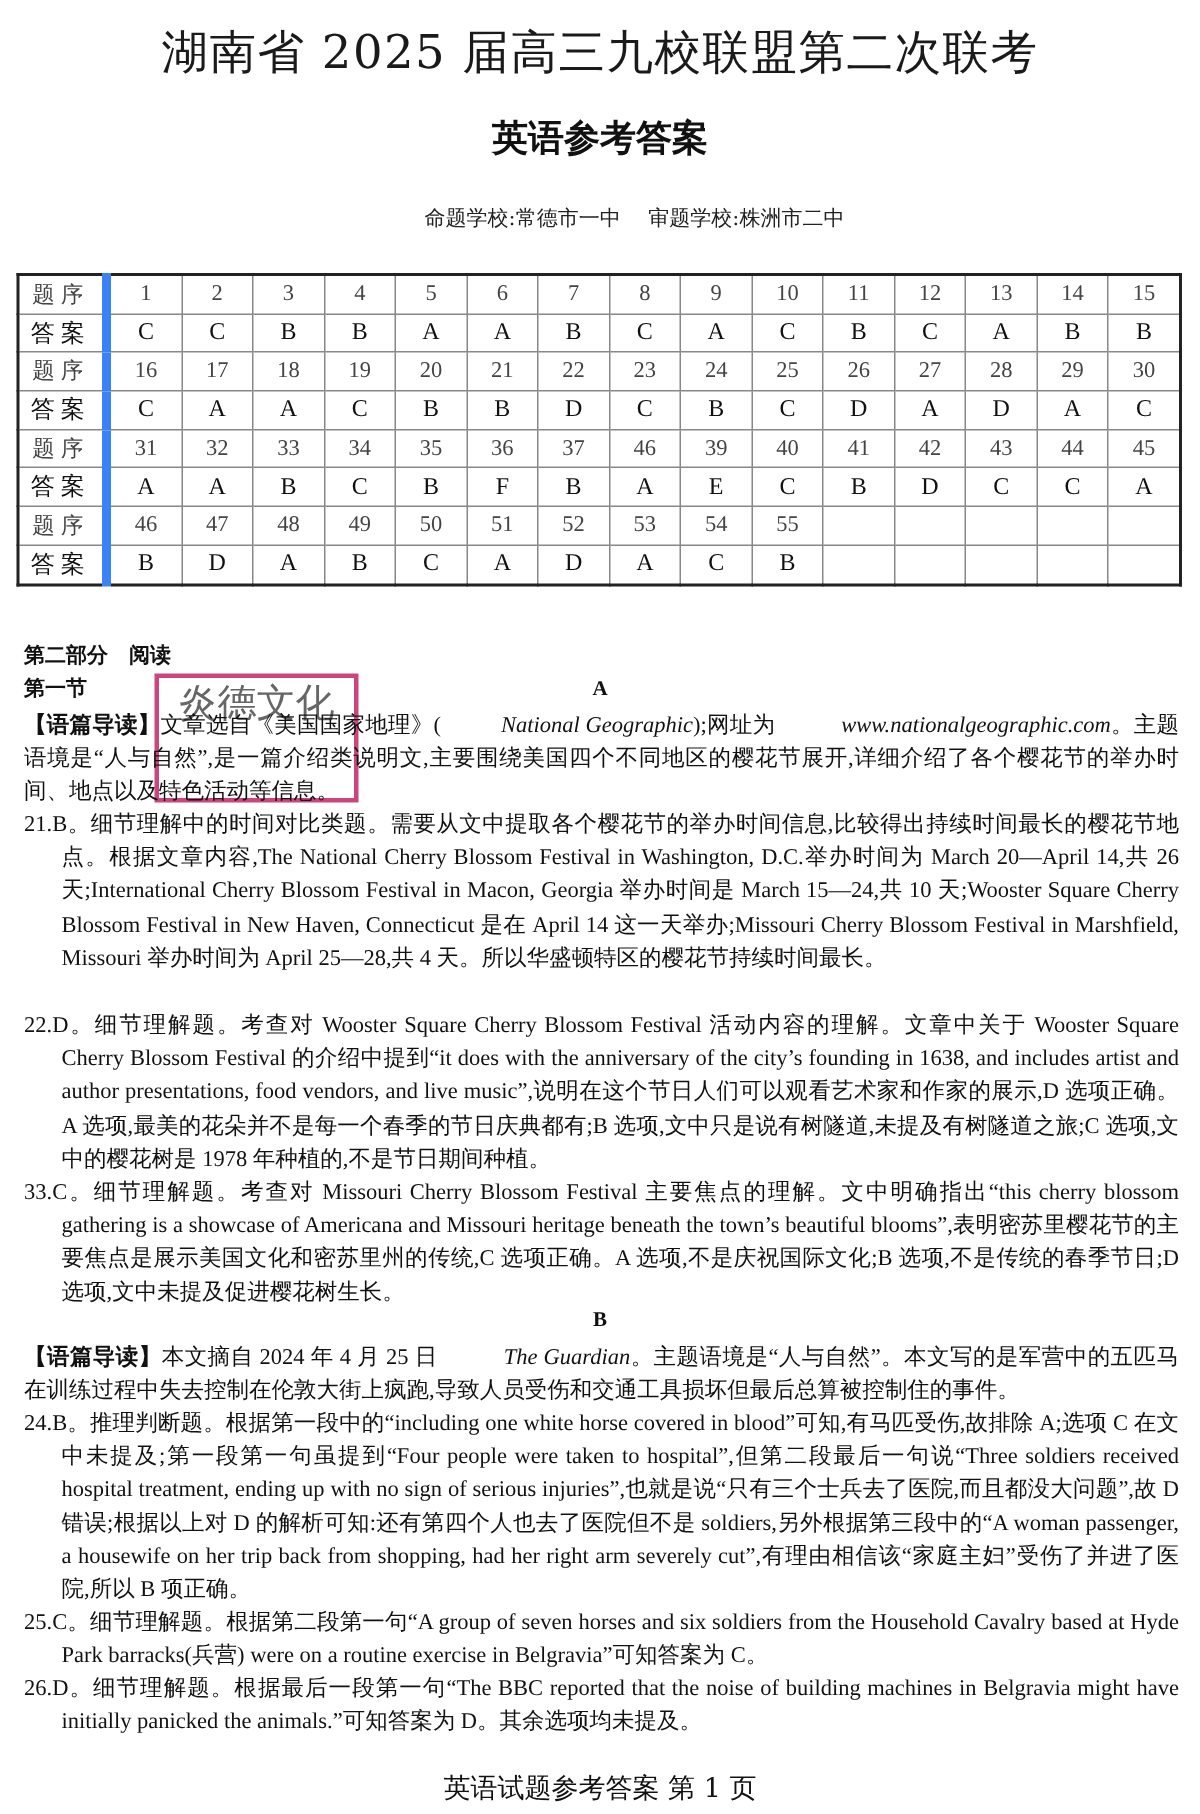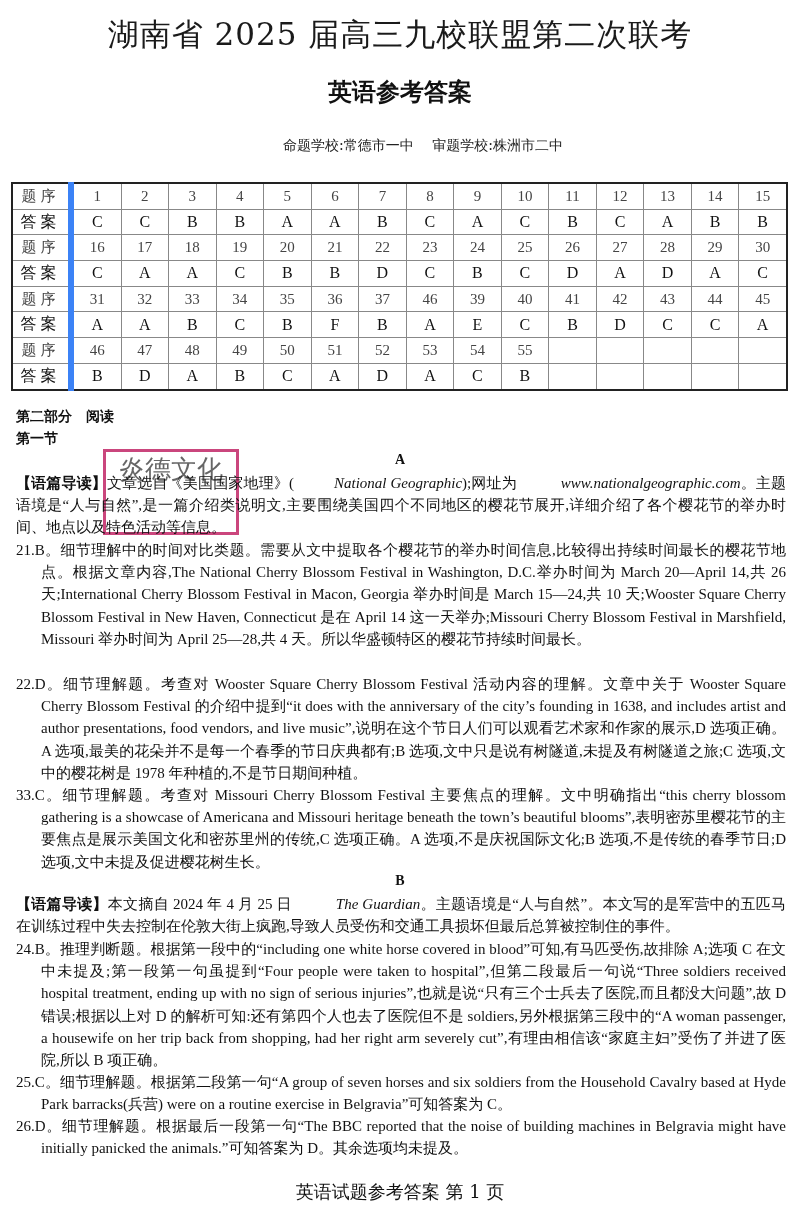--- a/index.html
+++ b/index.html
@@ -32,20 +32,21 @@
   }
   table.answers td.hdr {
     width: 55px; font-family: Liberation Sans, sans-serif; font-size: 15px;
     letter-spacing: 4px; border-right: 6px solid #3b82f6;
   }
   table.answers tr.num td { color: #444; }
   table.answers tr.ans td { color: #111; font-size: 16px; }
   .section-head {
     position: absolute; left: 16px; font-size: 14px; font-weight: bold;
     font-family: "DejaVu Sans", sans-serif;
+    margin-top: 20px;
   }
   .center-letter {
     position: absolute; left: 0; width: 800px; text-align: center;
     font-size: 14px; font-weight: bold; font-family: "Liberation Serif", serif;
   }
   .para {
     position: absolute; left: 16px; width: 770px; font-size: 15px;
     line-height: 22.2px; text-align: justify; font-family: "Liberation Serif", "DejaVu Serif", serif;
   }
   .para .tag { font-weight: bold; font-family: "DejaVu Sans", sans-serif; }

